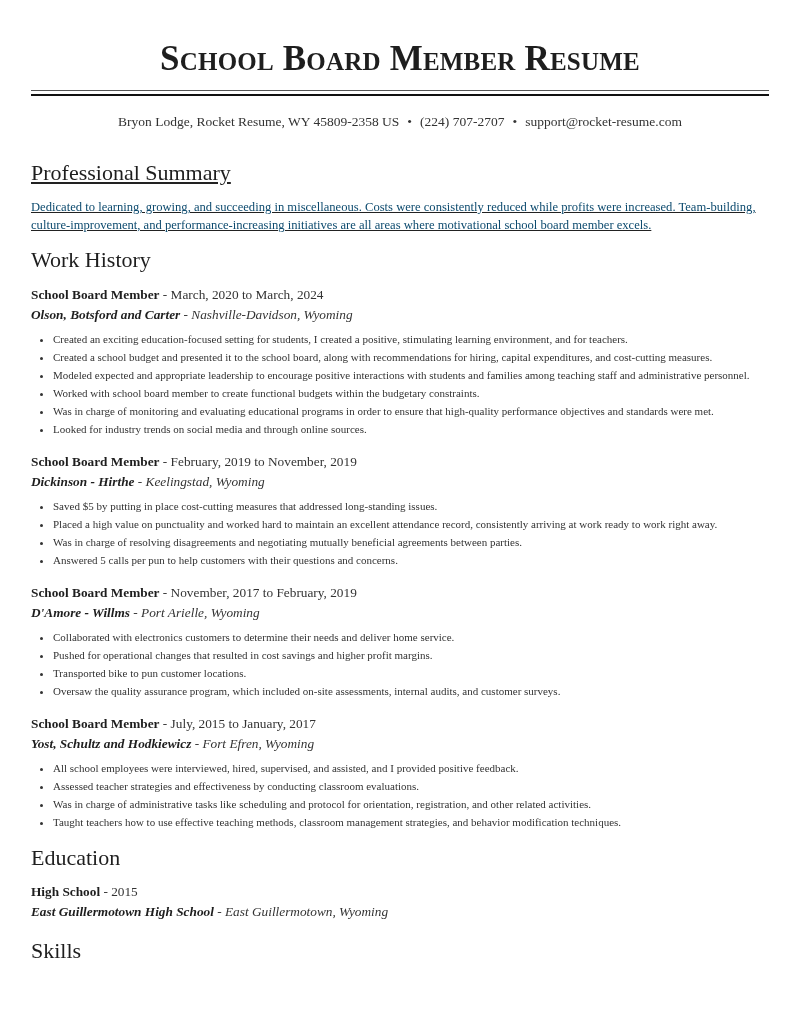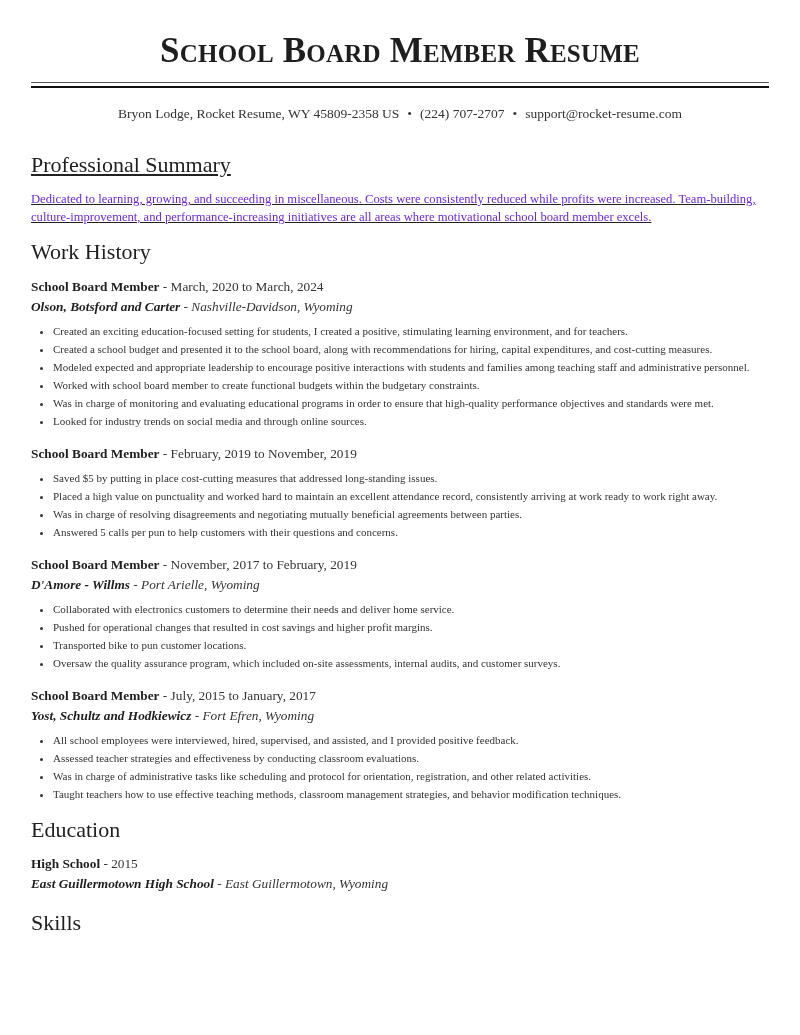--- a/index.html
+++ b/index.html
@@ -3,21 +3,21 @@
   <meta charset="utf-8">
   <style>
     html, body { margin: 0; padding: 0; background: #ffffff; }
     body {
       width: 800px;
       height: 1035px;
       overflow: hidden;
       font-family: "Liberation Serif", "DejaVu Serif", serif;
       color: #222222;
     }
-    .page { position: relative; padding: 0 31px; }
+    .page { position: relative; padding: 8px 31px; }
     .title {
       text-align: center;
       font-size: 35px;
       font-weight: bold;
       font-variant: small-caps;
       letter-spacing: 0.2px;
       margin: 0;
       padding-top: 29px;
       height: 43px;
       line-height: 43px;
@@ -38,21 +38,21 @@
       font-weight: normal;
       font-size: 22px;
       margin: 0;
       line-height: 28px;
       color: #1e1e1e;
     }
     .summary {
       font-size: 12.6px;
       line-height: 18px;
       margin: 11px 0 0 0;
-      color: #6d28d9;
+      color: #0c4a6e;
     }
     .job { margin-top: 0; }
     .job-line, .company-line {
       font-size: 13.3px;
       line-height: 19px;
       color: #333333;
     }
     .job-line b, .company-line b { color: #1e1e1e; }
     .company-line { font-style: italic; margin-top: 1px; }
     ul.bullets {
@@ -102,20 +102,23 @@
         <li>Worked with school board member to create functional budgets within the budgetary constraints.</li>
         <li>Was in charge of monitoring and evaluating educational programs in order to ensure that high-quality performance objectives and standards were met.</li>
         <li>Looked for industry trends on social media and through online sources.</li>
       </ul>
     </div>
 
     <div class="job" style="margin-top:14px;">
       <div class="job-line">
         <b>School Board Member</b><span> - </span><span>February, 2019 to November, 2019</span>
       </div>
+      <div class="company-line">
+        <b>Dickinson - Hirthe</b><span> - </span><span>Keelingstad, Wyoming</span>
+      </div>
       <ul class="bullets">
         <li>Saved $5 by putting in place cost-cutting measures that addressed long-standing issues.</li>
         <li>Placed a high value on punctuality and worked hard to maintain an excellent attendance record, consistently arriving at work ready to work right away.</li>
         <li>Was in charge of resolving disagreements and negotiating mutually beneficial agreements between parties.</li>
         <li>Answered 5 calls per pun to help customers with their questions and concerns.</li>
       </ul>
     </div>
 
     <div class="job" style="margin-top:14px;">
       <div class="job-line">

